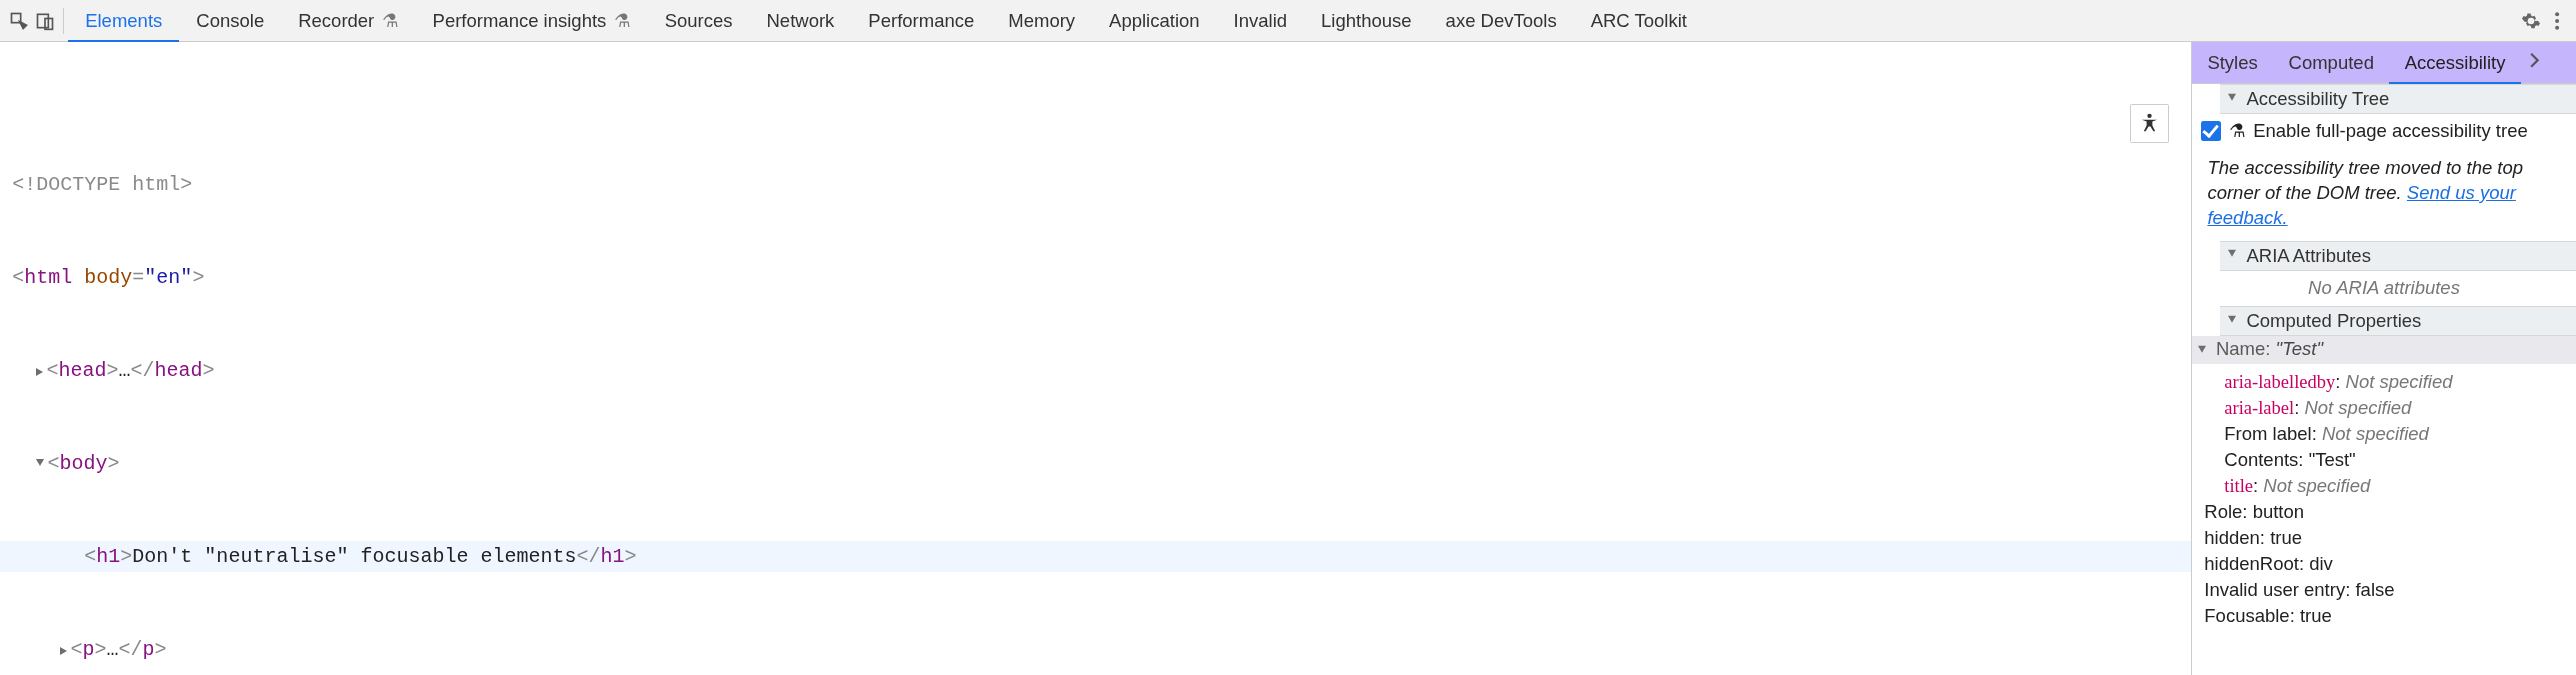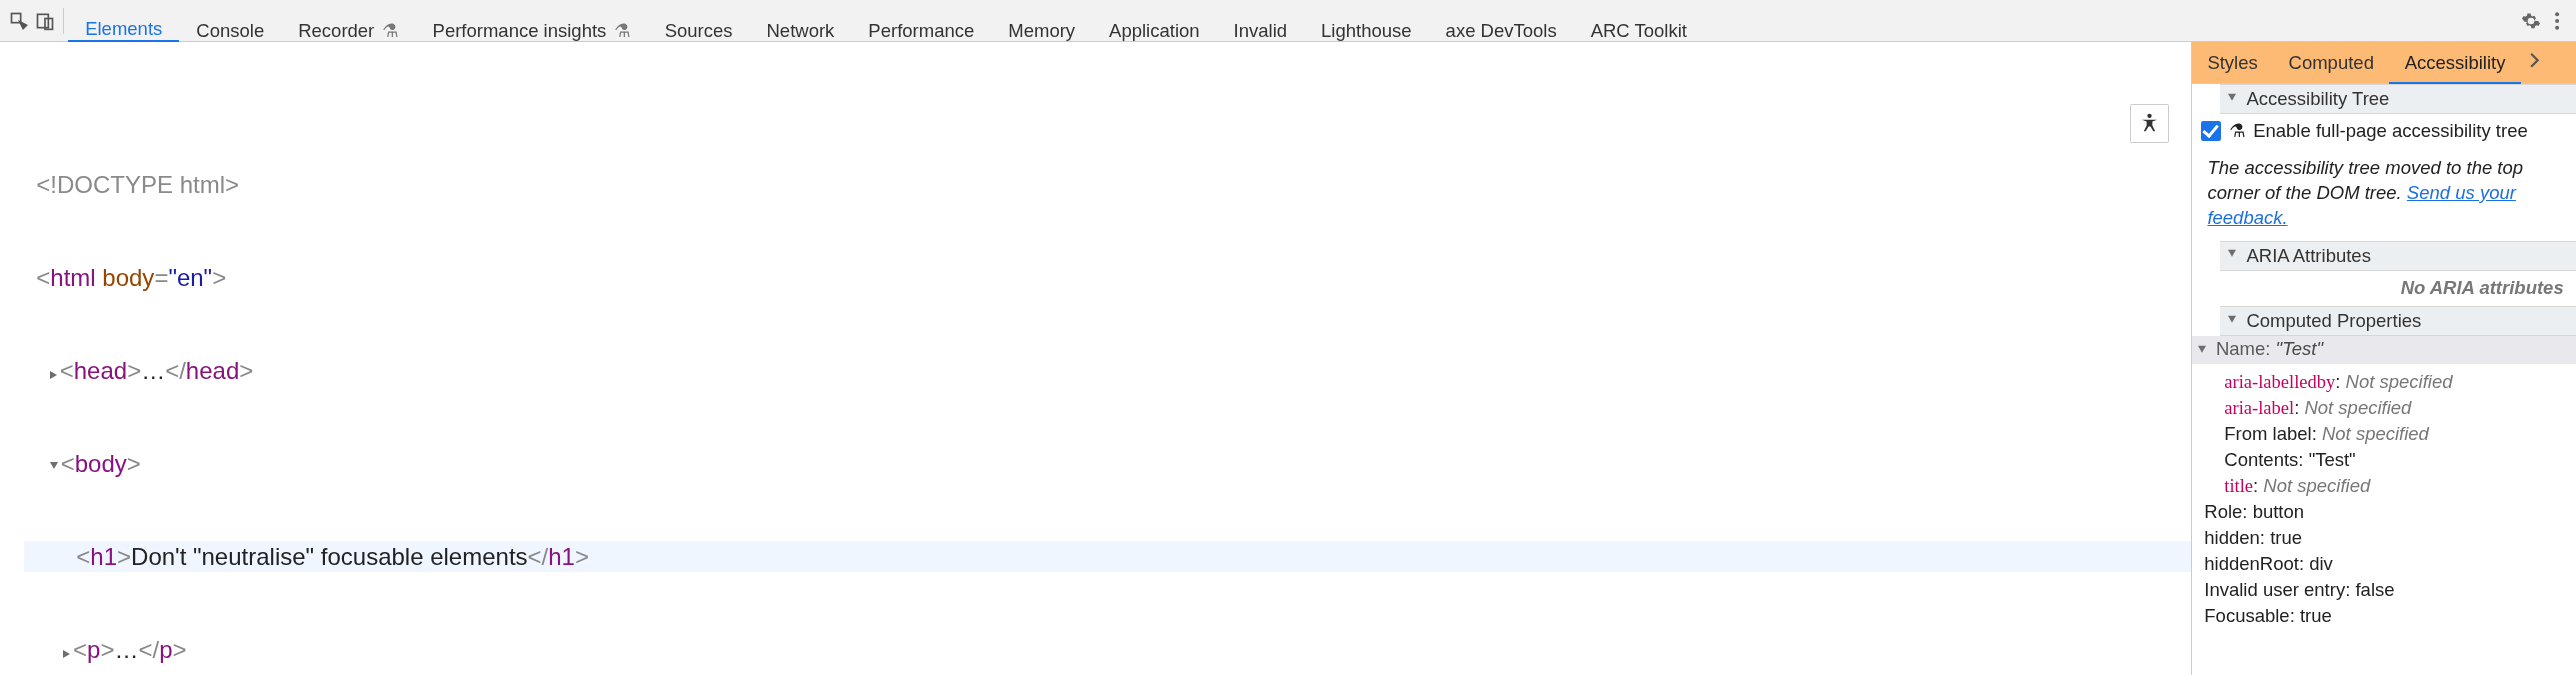--- a/index.html
+++ b/index.html
@@ -27,45 +27,44 @@
     gap: 0;
   }
   .tabbar .icon-btn {
     width: 26px; height: 26px;
     display: flex; align-items: center; justify-content: center;
     color: #555;
   }
   .tabbar .tab {
     padding: 0 17px;
     height: 42px;
-    display: flex; align-items: flex-end; gap: 7.7px;
+    display: flex; align-items: center; gap: 7.7px;
     color: #333;
     cursor: default;
     white-space: nowrap;
   }
   .tabbar .tab.active {
     color: #1a73e8;
     border-bottom: 2.3px solid #1a73e8;
     padding-top: 2.3px;
   }
   .tabbar .flask { color: #777; }
   .tabbar .spacer { flex: 1; }
 
   
   .main { flex: 1; display: flex; min-height: 0; }
   .dom-panel {
     flex: 1;
     position: relative;
-    font-family: Liberation Sans, sans-serif;
-    font-size: 24px;
+    font-family: Liberation Mono, monospace;
+    font-size: 20px;
     line-height: 31px;
     white-space: pre;
     overflow: hidden;
     padding-top: 3.1px;
-    margin-left: 24px;
   }
   .dom-line {
     padding-left: 12.3px;
   }
   .dom-line.hl-soft { background: #f0f6ff; }
   .caret {
     display: inline-block;
     width: 0; height: 0;
     border-left: 4.6px solid transparent;
     border-right: 4.6px solid transparent;
@@ -101,21 +100,21 @@
   .sidebar {
     width: 385px;
     border-left: 0.8px solid #ccc;
     display: flex; flex-direction: column;
     font-size: 18.5px;
   }
   .side-tabs {
     display: flex; align-items: center;
     height: 42px;
     border-bottom: 0.8px solid #ccc;
-    background: #fdba74;
+    background: #c4b5fd;
   }
   .side-tabs .stab {
     padding: 0 15.4px; height: 42px; display: flex; align-items: center;
     color: #333;
   }
   .side-tabs .stab.active {
     border-bottom: 2.3px solid #1a73e8;
     color: #222;
     padding-top: 2.3px;
   }
@@ -153,21 +152,21 @@
     border-width: 0 3.1px 3.1px 0;
     transform: rotate(40deg);
   }
   .note {
     font-style: italic;
     padding: 6.2px 15.4px 10.8px;
     line-height: 25px;
   }
   .link { color: #1c6fe0; text-decoration: underline; }
   .muted-i { color: #777; font-style: italic; }
-  .center { text-align: right; font-weight: bold; }
+  .center { text-align: center; }
   .kv { padding-left: 20px; }
   .kv .k-purple { color: #c80062; font-family: Liberation Serif, serif; }
   .comp-name { background: #e9e9ed; padding: 1.5px 6.2px 4.6px; }
   .comp-name .nmlabel { color: #5a5a5a; margin-top: 8px; }
   .comp-name .nmval { color: #494949; font-style: italic; }
   .tri {
     display: inline-block;
     width: 0; height: 0;
     border-left: 4.6px solid transparent;
     border-right: 4.6px solid transparent;

